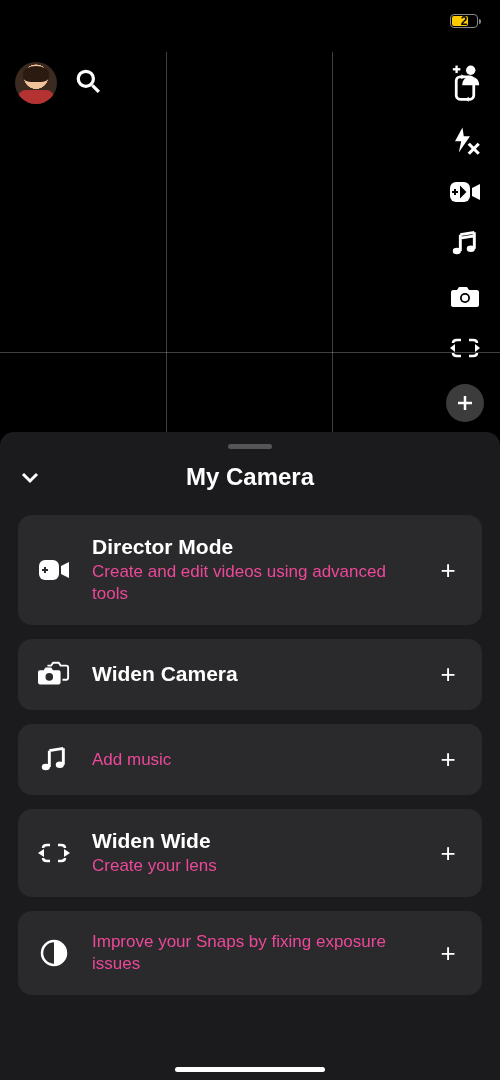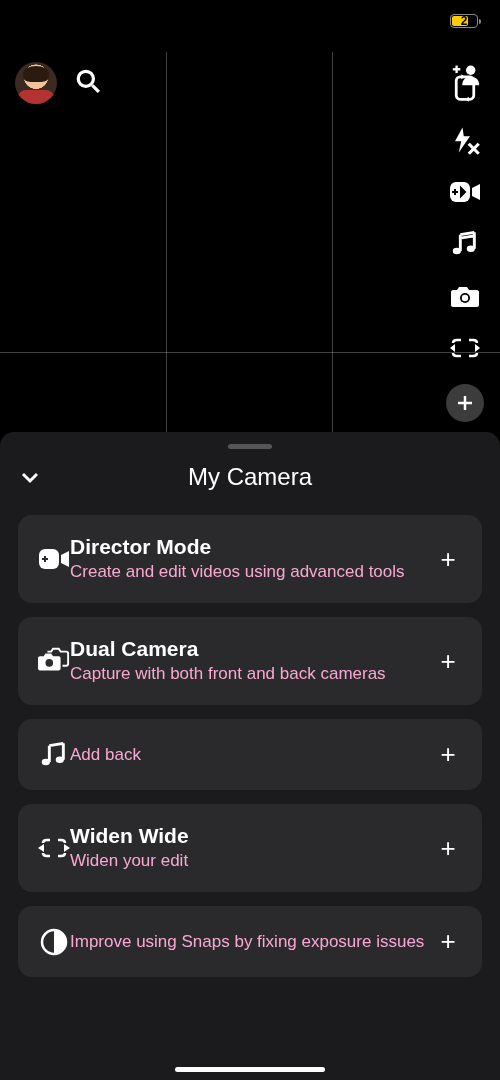--- a/index.html
+++ b/index.html
@@ -153,48 +153,49 @@
     }
     .chevron-down {
       width: 36px;
       display: flex;
       justify-content: flex-start;
     }
     .sheet-title {
       flex: 1;
       text-align: center;
       font-size: 24px;
-      font-weight: 400;
+      font-weight: 700;
       margin-left: -36px;
     }
     .option-card {
       background: #2a2a2c;
       border-radius: 14px;
       padding: 20px 20px;
       margin-bottom: 14px;
       display: flex;
       align-items: center;
+      gap: 22px;
     }
     .option-icon {
       width: 32px;
       flex: 0 0 32px;
       display: flex;
       align-items: center;
       justify-content: center;
     }
     .option-text { flex: 1; }
     .option-title {
       font-size: 21px;
       font-weight: 600;
       color: #fff;
       margin-bottom: 2px;
     }
     .option-desc {
       font-size: 17px;
-      color: #f9a8d4;
+      color: #ec4899;
       line-height: 1.3;
     }
     .option-add {
       font-size: 26px;
       font-weight: 300;
       color: #fff;
       width: 28px;
       text-align: center;
     }
     .home-indicator {
@@ -354,61 +355,60 @@
 
   <div class="option-card">
     <div class="option-icon">
       <svg width="34" height="30" viewBox="0 0 34 30" fill="#fff">
           <path d="M2 10 L6 10 L8 7 L14 7 L16 10 L22 10 C23 10 24 11 24 12 L24 23 C24 24 23 25 22 25 L2 25 C1 25 0 24 0 23 L0 12 C0 11 1 10 2 10 Z"></path>
           <circle cx="12" cy="17" r="4" fill="#2a2a2c"></circle>
           <path d="M10 5 L14 5 L16 2 L22 2 L24 5 L30 5 C31 5 32 6 32 7 L32 18 C32 19 31 20 30 20 L26 20" fill="none" stroke="#fff" stroke-width="2"></path>
         </svg>
     </div>
     <div class="option-text">
-      <div class="option-title">Dual Camera</div>
-      <div class="option-desc">Capture with both front and back cameras</div>
+      <div class="option-title">Widen Camera</div>
     </div>
     <div class="option-add">+</div>
   </div>
 
   <div class="option-card">
     <div class="option-icon">
       <svg width="28" height="28" viewBox="0 0 24 24" fill="#fff">
           <path d="M8 4 L8 18 M20 2 L20 16 M8 4 L20 2" stroke="#fff" stroke-width="2.5" fill="none"></path>
           <ellipse cx="5" cy="18" rx="3.5" ry="2.8"></ellipse>
           <ellipse cx="17" cy="16" rx="3.5" ry="2.8"></ellipse>
         </svg>
     </div>
     <div class="option-text">
-      <div class="option-desc">Add back</div>
+      <div class="option-desc">Add music</div>
     </div>
     <div class="option-add">+</div>
   </div>
 
   <div class="option-card">
     <div class="option-icon">
       <svg width="34" height="24" viewBox="0 0 32 24" fill="none" stroke="#fff" stroke-width="2.5">
           <path d="M5 7 C5 5 7 4 9 4 L12 4 M20 4 L23 4 C25 4 27 5 27 7 M27 17 C27 19 25 20 23 20 L20 20 M12 20 L9 20 C7 20 5 19 5 17"></path>
           <path d="M0 12 L6 8 L6 16 Z M32 12 L26 8 L26 16 Z" fill="#fff" stroke="none"></path>
         </svg>
     </div>
     <div class="option-text">
       <div class="option-title">Widen Wide</div>
-      <div class="option-desc">Widen your edit</div>
+      <div class="option-desc">Create your lens</div>
     </div>
     <div class="option-add">+</div>
   </div>
 
   <div class="option-card">
     <div class="option-icon">
       <svg width="30" height="30" viewBox="0 0 30 30">
           <circle cx="15" cy="15" r="12" fill="none" stroke="#fff" stroke-width="2.5"></circle>
           <path d="M15 3 A12 12 0 0 1 15 27 Z" fill="#fff"></path>
         </svg>
     </div>
     <div class="option-text">
-      <div class="option-desc">Improve using Snaps by fixing exposure issues</div>
+      <div class="option-desc">Improve your Snaps by fixing exposure issues</div>
     </div>
     <div class="option-add">+</div>
   </div>
 </div>
 
 <div class="home-indicator"></div>
 
 </body></html>

